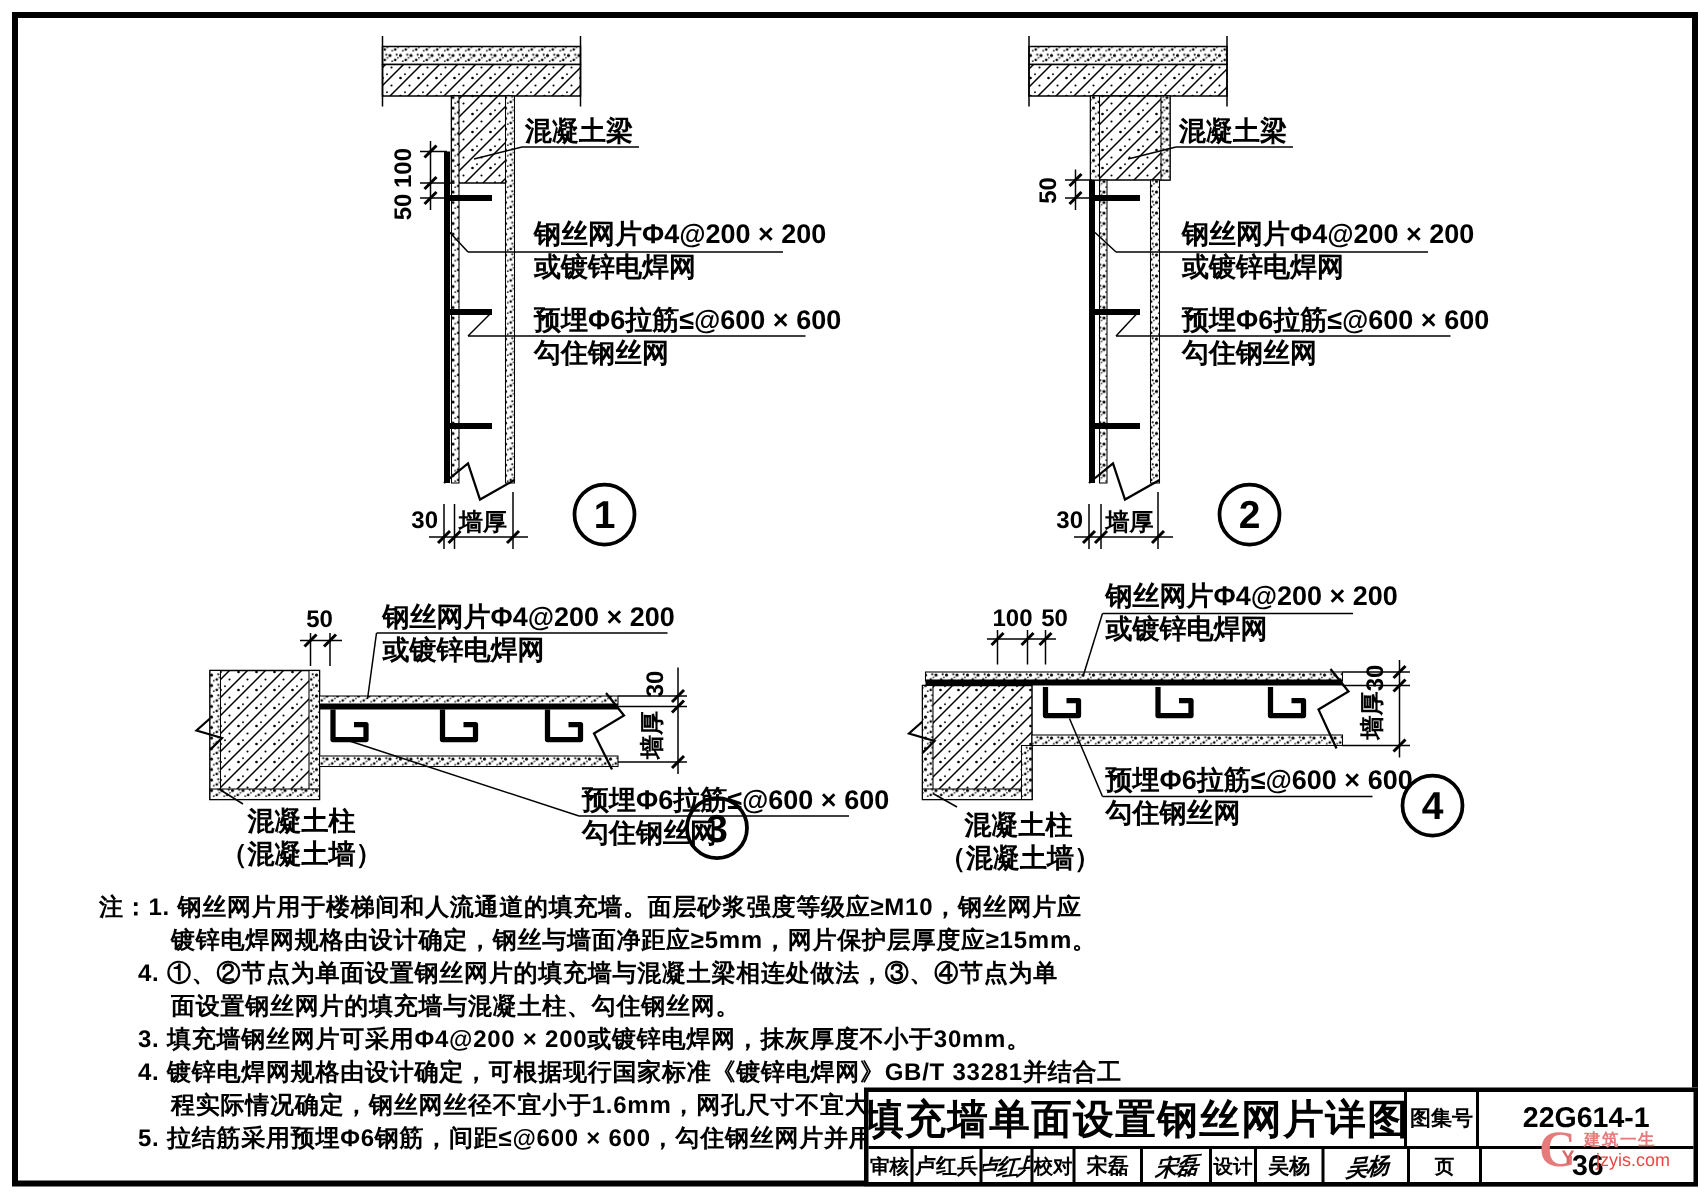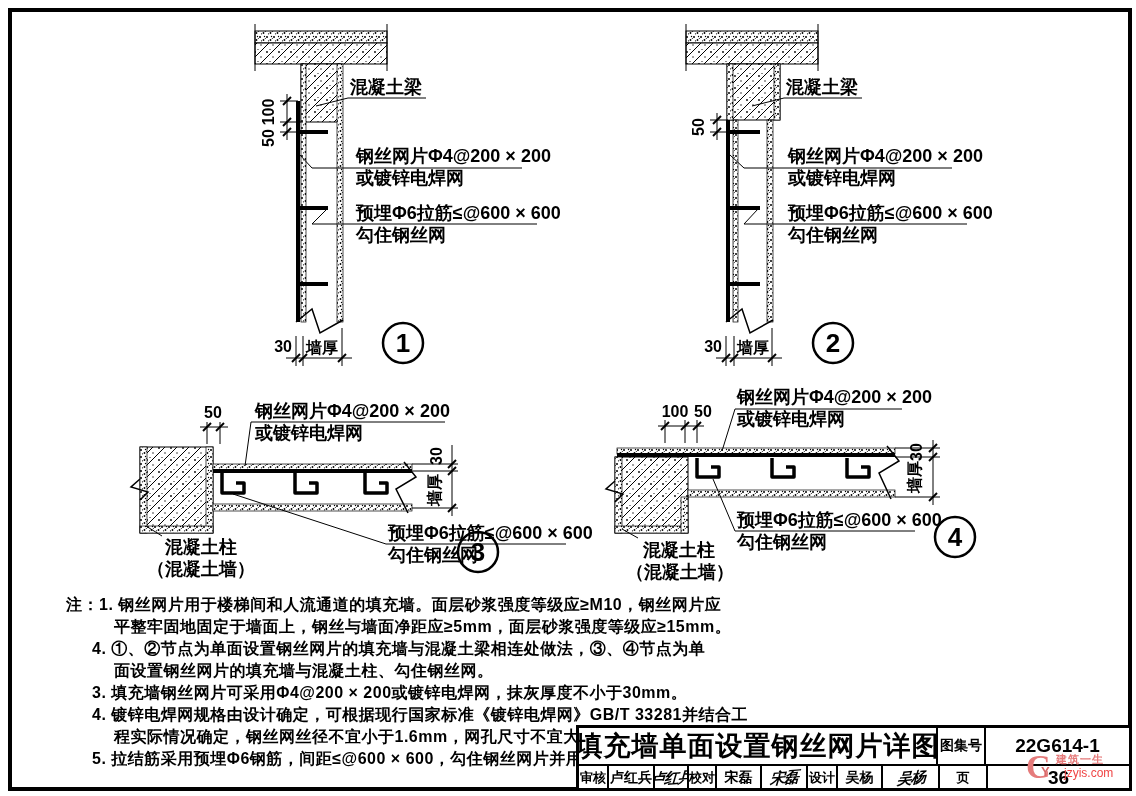--- a/index.html
+++ b/index.html
@@ -298,21 +298,21 @@
       <text class="cad" x="737" y="548">勾住钢丝网</text>
       <text class="cad" x="643" y="556">混凝土柱</text>
       <text class="cad" x="626" y="578">（混凝土墙）</text>
       <circle cx="955" cy="537" r="20" fill="none" stroke="#000" stroke-width="2.5"></circle>
       <text class="num" x="955" y="546" text-anchor="middle">4</text>
     </g>
   </svg>
 
   <div>
     <div class="note-line" style="left:30px;top:595px">注：1. 钢丝网片用于楼梯间和人流通道的填充墙。面层砂浆强度等级应≥M10，钢丝网片应</div>
-    <div class="note-line" style="left:78px;top:617px">平整牢固地固定于墙面上，钢丝与墙面净距应≥5mm，面层砂浆强度等级应≥15mm。</div>
+    <div class="note-line" style="left:78px;top:617px">镀锌电焊网规格由设计确定，钢丝与墙面净距应≥5mm，网片保护层厚度应≥15mm。</div>
     <div class="note-line" style="left:56px;top:639px">4. ①、②节点为单面设置钢丝网片的填充墙与混凝土梁相连处做法，③、④节点为单</div>
     <div class="note-line" style="left:78px;top:661px">面设置钢丝网片的填充墙与混凝土柱、勾住钢丝网。</div>
     <div class="note-line" style="left:56px;top:683px">3. 填充墙钢丝网片可采用Φ4@200 × 200或镀锌电焊网，抹灰厚度不小于30mm。</div>
     <div class="note-line" style="left:56px;top:705px">4. 镀锌电焊网规格由设计确定，可根据现行国家标准《镀锌电焊网》GB/T 33281并结合工</div>
     <div class="note-line" style="left:78px;top:727px">程实际情况确定，钢丝网丝径不宜小于1.6mm，网孔尺寸不宜大于25mm × 25mm。</div>
     <div class="note-line" style="left:56px;top:749px">5. 拉结筋采用预埋Φ6钢筋，间距≤@600 × 600，勾住钢丝网片并用铅丝绑扎。</div>
   </div>
 
   <div id="tblock">
     <div class="tb-row1">

